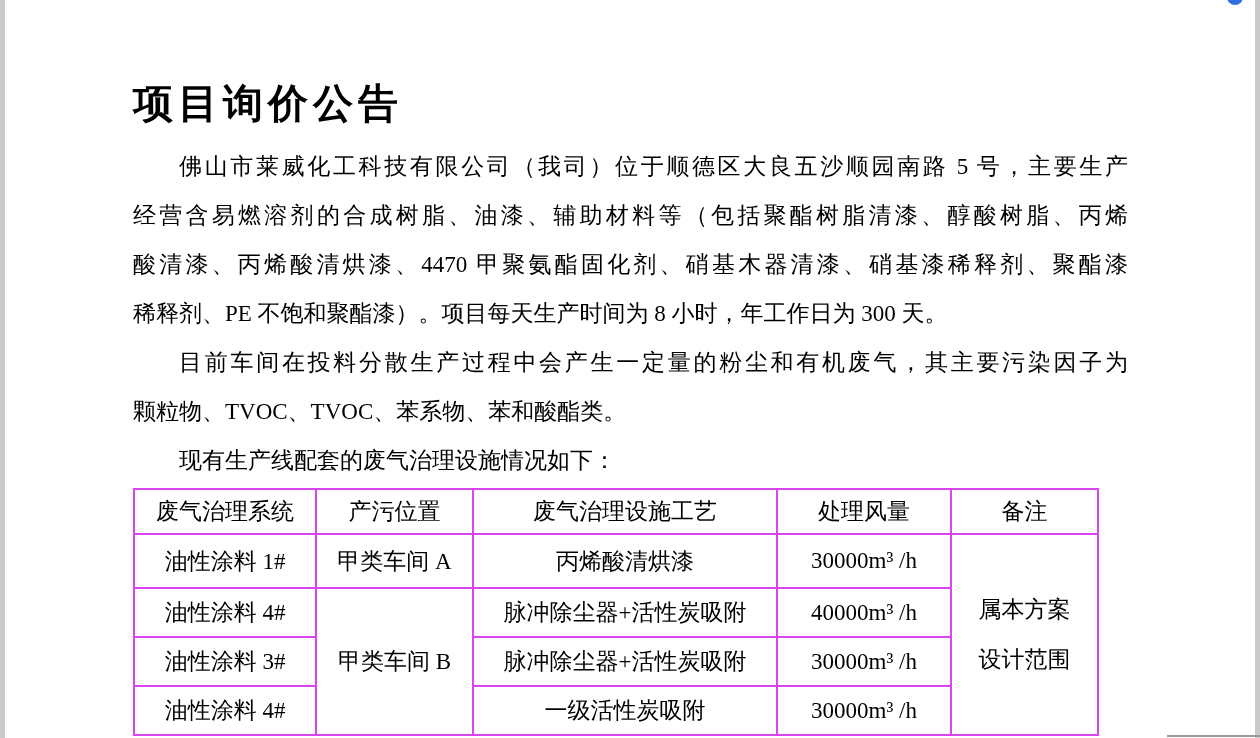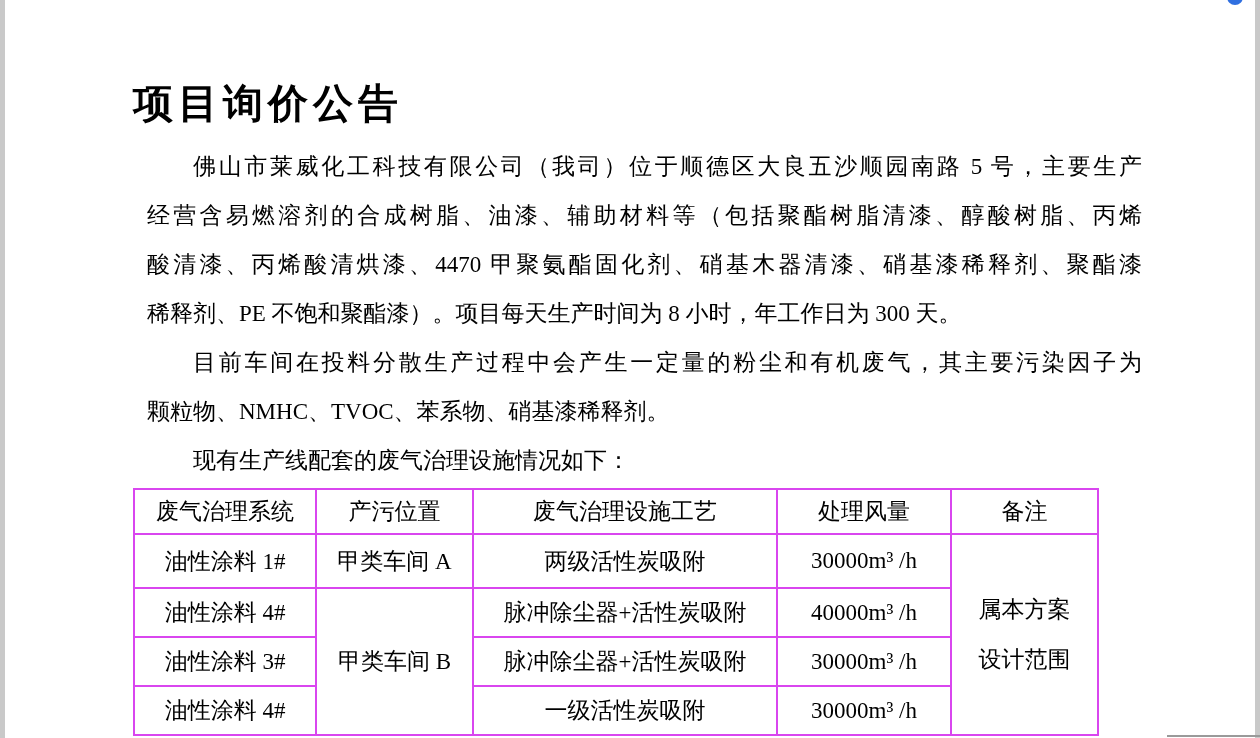--- a/index.html
+++ b/index.html
@@ -50,21 +50,21 @@
     width: 995px;
     text-align: left;
     font-size: 40px;
     font-weight: bold;
     letter-spacing: 5px;
     line-height: 48px;
     white-space: nowrap;
   }
   .doc-body {
     position: absolute;
-    left: 147px;
+    left: 133px;
     top: 142px;
     width: 995px;
   }
   .line {
     height: 49px;
     line-height: 49px;
     font-size: 23px;
     white-space: normal;
   }
   .line.justify {
@@ -111,21 +111,21 @@
   <div class="bottom-edge-line"></div>
 
   <div class="doc-title">项目询价公告</div>
 
   <div class="doc-body">
     <div class="line indent justify">佛山市莱威化工科技有限公司（我司）位于顺德区大良五沙顺园南路 5 号，主要生产</div>
     <div class="line justify">经营含易燃溶剂的合成树脂、油漆、辅助材料等（包括聚酯树脂清漆、醇酸树脂、丙烯</div>
     <div class="line justify">酸清漆、丙烯酸清烘漆、4470 甲聚氨酯固化剂、硝基木器清漆、硝基漆稀释剂、聚酯漆</div>
     <div class="line">稀释剂、PE 不饱和聚酯漆）。项目每天生产时间为 8 小时，年工作日为 300 天。</div>
     <div class="line indent justify">目前车间在投料分散生产过程中会产生一定量的粉尘和有机废气，其主要污染因子为</div>
-    <div class="line">颗粒物、NMHC、TVOC、苯系物、硝基漆稀释剂。</div>
+    <div class="line">颗粒物、TVOC、TVOC、苯系物、苯和酸酯类。</div>
     <div class="line indent">现有生产线配套的废气治理设施情况如下：</div>
   </div>
 
   <table class="doc-table">
     <colgroup>
       <col style="width:182px">
       <col style="width:157px">
       <col style="width:304px">
       <col style="width:174px">
       <col style="width:147px">
@@ -134,21 +134,21 @@
         <tr class="hrow">
       <th>废气治理系统</th>
       <th>产污位置</th>
       <th>废气治理设施工艺</th>
       <th>处理风量</th>
       <th>备注</th>
     </tr>
     <tr class="r1">
       <td>油性涂料 1#</td>
       <td>甲类车间 A</td>
-      <td>两级活性炭吸附</td>
+      <td>丙烯酸清烘漆</td>
       <td>30000m³ /h</td>
       <td rowspan="4">
         <div class="remark-line">属本方案</div>
         <div class="remark-line">设计范围</div>
       </td>
     </tr>
     <tr class="r2">
       <td>油性涂料 4#</td>
       <td rowspan="3">甲类车间 B</td>
       <td>脉冲除尘器+活性炭吸附</td>

